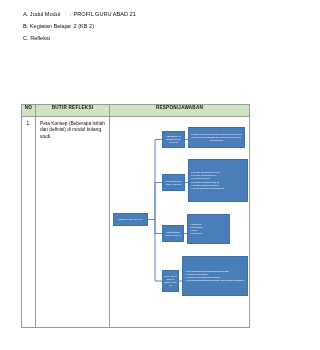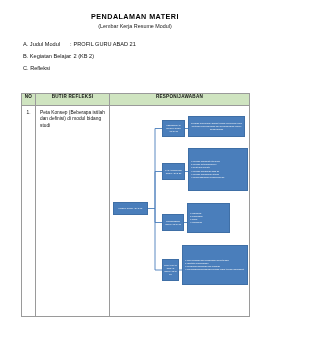--- a/index.html
+++ b/index.html
@@ -174,24 +174,20 @@
   .n-b3      { left: 52px;  top: 108px; width: 22px;  height: 17px; }
   .n-b3d     { left: 77px;  top: 97px;  width: 43px;  height: 30px; }
   .n-b4      { left: 52px;  top: 153px; width: 17px;  height: 22px; }
   .n-b4d     { left: 72px;  top: 139px; width: 66px;  height: 40px; }
 </style>
 </head>
 <body>
 
 <div class="page">
 
-  <div class="doc-header">
-    <div class="doc-title">PENDALAMAN MATERI</div>
-    <div class="doc-subtitle">(Lembar Kerja Resume Modul)</div>
-  </div>
 
   <div class="meta-block">
 
     <div class="meta-row">
       <span class="meta-label w1">A. Judul Modul</span>
       <span class="meta-sep">:</span>
       <span class="meta-value">PROFIL GURU ABAD 21</span>
     </div>
 
     <div class="meta-row">

